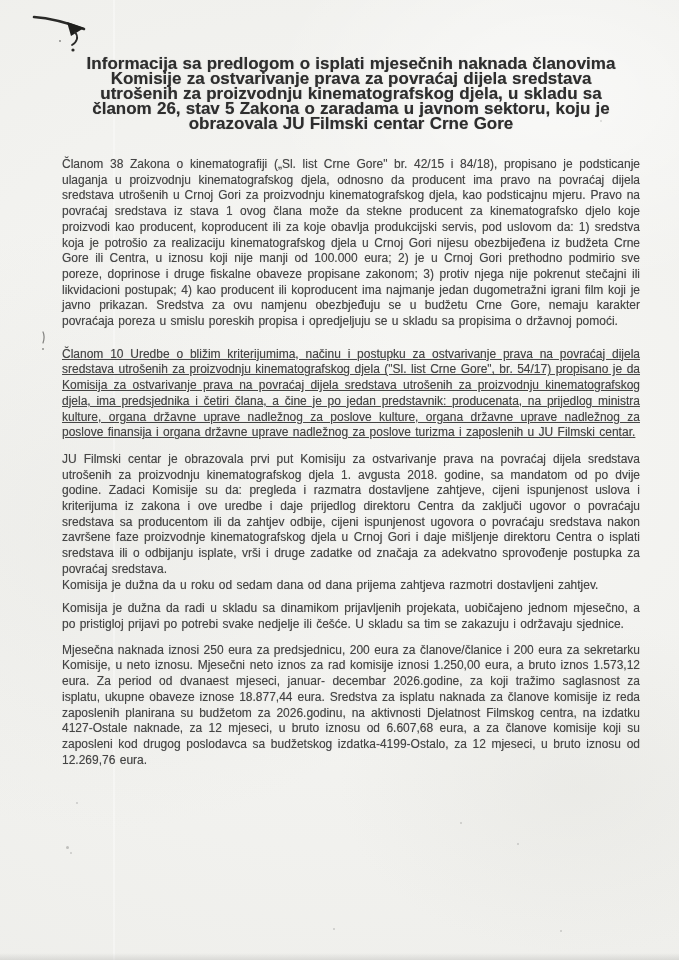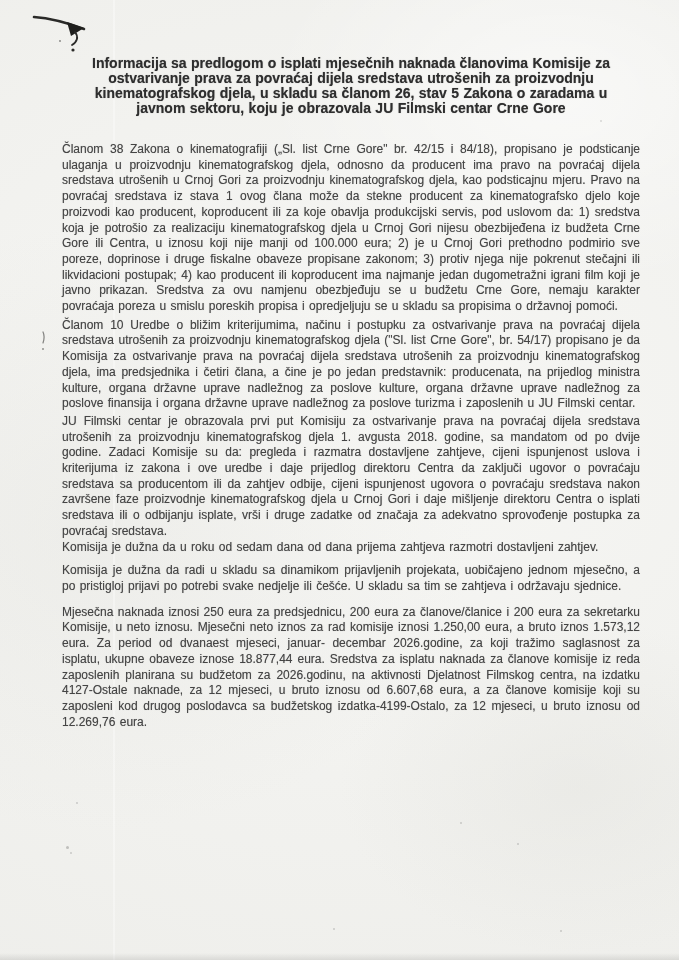--- a/index.html
+++ b/index.html
@@ -24,39 +24,39 @@
     position:absolute;left:0;bottom:0;width:100%;height:7px;
     background:linear-gradient(to bottom, rgba(0,0,0,0), rgba(120,120,118,0.18));
   }
   .content{
     position:absolute;
     left:62px;top:56px;width:578px;
     color:#454545;
   }
   .title{
     font-weight:bold;
-    font-size:14px;
+    font-size:17px;
     line-height:15px;
     text-align:center;
     color:#2e2e2e;
     max-width:560px;
     margin:0 auto 26px auto;
     text-shadow:0 0 0.8px rgba(40,40,40,0.5);
     word-spacing:0.5px;
   }
   .para{
     font-size:12px;
     line-height:15.7px;
     text-align:justify;
     margin:0;
     text-shadow:0 0 0.7px rgba(60,60,60,0.45);
     word-spacing:1px;
   }
-  .para.p1{margin-bottom:3px;}
-  .para.p2{margin-bottom:2px;}
+  .para.p1{margin-bottom:17px;}
+  .para.p2{margin-bottom:11px;text-decoration:underline;}
   .para.p3{}
   .para.p4{margin-bottom:8px;}
   .para.p5{margin-bottom:10px;}
   .pen-mark{
     position:absolute;left:30px;top:4px;width:72px;height:50px;
   }
   .margin-tick{
     position:absolute;left:40px;top:330px;width:10px;height:22px;
   }
   .speck{position:absolute;border-radius:50%;background:rgba(110,110,108,0.30);}
@@ -89,21 +89,21 @@
     <circle cx="3" cy="19" r="1" fill="rgba(70,70,68,0.55)"></circle>
   </svg>
 
   <div class="content">
     <div class="title">Informacija sa predlogom o isplati mjesečnih naknada članovima Komisije za ostvarivanje prava za povraćaj dijela sredstava utrošenih za proizvodnju kinematografskog djela, u skladu sa članom 26, stav 5 Zakona o zaradama u javnom sektoru, koju je obrazovala JU Filmski centar Crne Gore</div>
 
     <p class="para p1">Članom 38 Zakona o kinematografiji („Sl. list Crne Gore" br. 42/15 i 84/18), propisano je podsticanje ulaganja u proizvodnju kinematografskog djela, odnosno da producent ima pravo na povraćaj dijela sredstava utrošenih u Crnoj Gori za proizvodnju kinematografskog djela, kao podsticajnu mjeru. Pravo na povraćaj sredstava iz stava 1 ovog člana može da stekne producent za kinematografsko djelo koje proizvodi kao producent, koproducent ili za koje obavlja produkcijski servis, pod uslovom da: 1) sredstva koja je potrošio za realizaciju kinematografskog djela u Crnoj Gori nijesu obezbijeđena iz budžeta Crne Gore ili Centra, u iznosu koji nije manji od 100.000 eura; 2) je u Crnoj Gori prethodno podmirio sve poreze, doprinose i druge fiskalne obaveze propisane zakonom; 3) protiv njega nije pokrenut stečajni ili likvidacioni postupak; 4) kao producent ili koproducent ima najmanje jedan dugometražni igrani film koji je javno prikazan. Sredstva za ovu namjenu obezbjeđuju se u budžetu Crne Gore, nemaju karakter povraćaja poreza u smislu poreskih propisa i opredjeljuju se u skladu sa propisima o državnoj pomoći.</p>
     <p class="para p2">Članom 10 Uredbe o bližim kriterijumima, načinu i postupku za ostvarivanje prava na povraćaj dijela sredstava utrošenih za proizvodnju kinematografskog djela ("Sl. list Crne Gore", br. 54/17) propisano je da Komisija za ostvarivanje prava na povraćaj dijela sredstava utrošenih za proizvodnju kinematografskog djela, ima predsjednika i četiri člana, a čine je po jedan predstavnik: producenata, na prijedlog ministra kulture, organa državne uprave nadležnog za poslove kulture, organa državne uprave nadležnog za poslove finansija i organa državne uprave nadležnog za poslove turizma i zaposlenih u JU Filmski centar.</p>
     <p class="para p3">JU Filmski centar je obrazovala prvi put Komisiju za ostvarivanje prava na povraćaj dijela sredstava utrošenih za proizvodnju kinematografskog djela 1. avgusta 2018. godine, sa mandatom od po dvije godine. Zadaci Komisije su da: pregleda i razmatra dostavljene zahtjeve, cijeni ispunjenost uslova i kriterijuma iz zakona i ove uredbe i daje prijedlog direktoru Centra da zaključi ugovor o povraćaju sredstava sa producentom ili da zahtjev odbije, cijeni ispunjenost ugovora o povraćaju sredstava nakon završene faze proizvodnje kinematografskog djela u Crnoj Gori i daje mišljenje direktoru Centra o isplati sredstava ili o odbijanju isplate, vrši i druge zadatke od značaja za adekvatno sprovođenje postupka za povraćaj sredstava.</p>
     <p class="para p4">Komisija je dužna da u roku od sedam dana od dana prijema zahtjeva razmotri dostavljeni zahtjev.</p>
-    <p class="para p5">Komisija je dužna da radi u skladu sa dinamikom prijavljenih projekata, uobičajeno jednom mjesečno, a po pristigloj prijavi po potrebi svake nedjelje ili češće. U skladu sa tim se zahtjeva i održavaju sjednice.</p>
+    <p class="para p5">Komisija je dužna da radi u skladu sa dinamikom prijavljenih projekata, uobičajeno jednom mjesečno, a po pristigloj prijavi po potrebi svake nedjelje ili češće. U skladu sa tim se zakazuju i održavaju sjednice.</p>
     <p class="para p6">Mjesečna naknada iznosi 250 eura za predsjednicu, 200 eura za članove/članice i 200 eura za sekretarku Komisije, u neto iznosu. Mjesečni neto iznos za rad komisije iznosi 1.250,00 eura, a bruto iznos 1.573,12 eura. Za period od dvanaest mjeseci, januar- decembar 2026.godine, za koji tražimo saglasnost za isplatu, ukupne obaveze iznose 18.877,44 eura. Sredstva za isplatu naknada za članove komisije iz reda zaposlenih planirana su budžetom za 2026.godinu, na aktivnosti Djelatnost Filmskog centra, na izdatku 4127-Ostale naknade, za 12 mjeseci, u bruto iznosu od 6.607,68 eura, a za članove komisije koji su zaposleni kod drugog poslodavca sa budžetskog izdatka-4199-Ostalo, za 12 mjeseci, u bruto iznosu od 12.269,76 eura.</p>
   </div>
 
   <div class="speck s1"></div>
   <div class="speck s2"></div>
   <div class="speck s3"></div>
   <div class="speck s4"></div>
   <div class="speck s5"></div>
   <div class="speck s6"></div>
   <div class="speck s7"></div>

